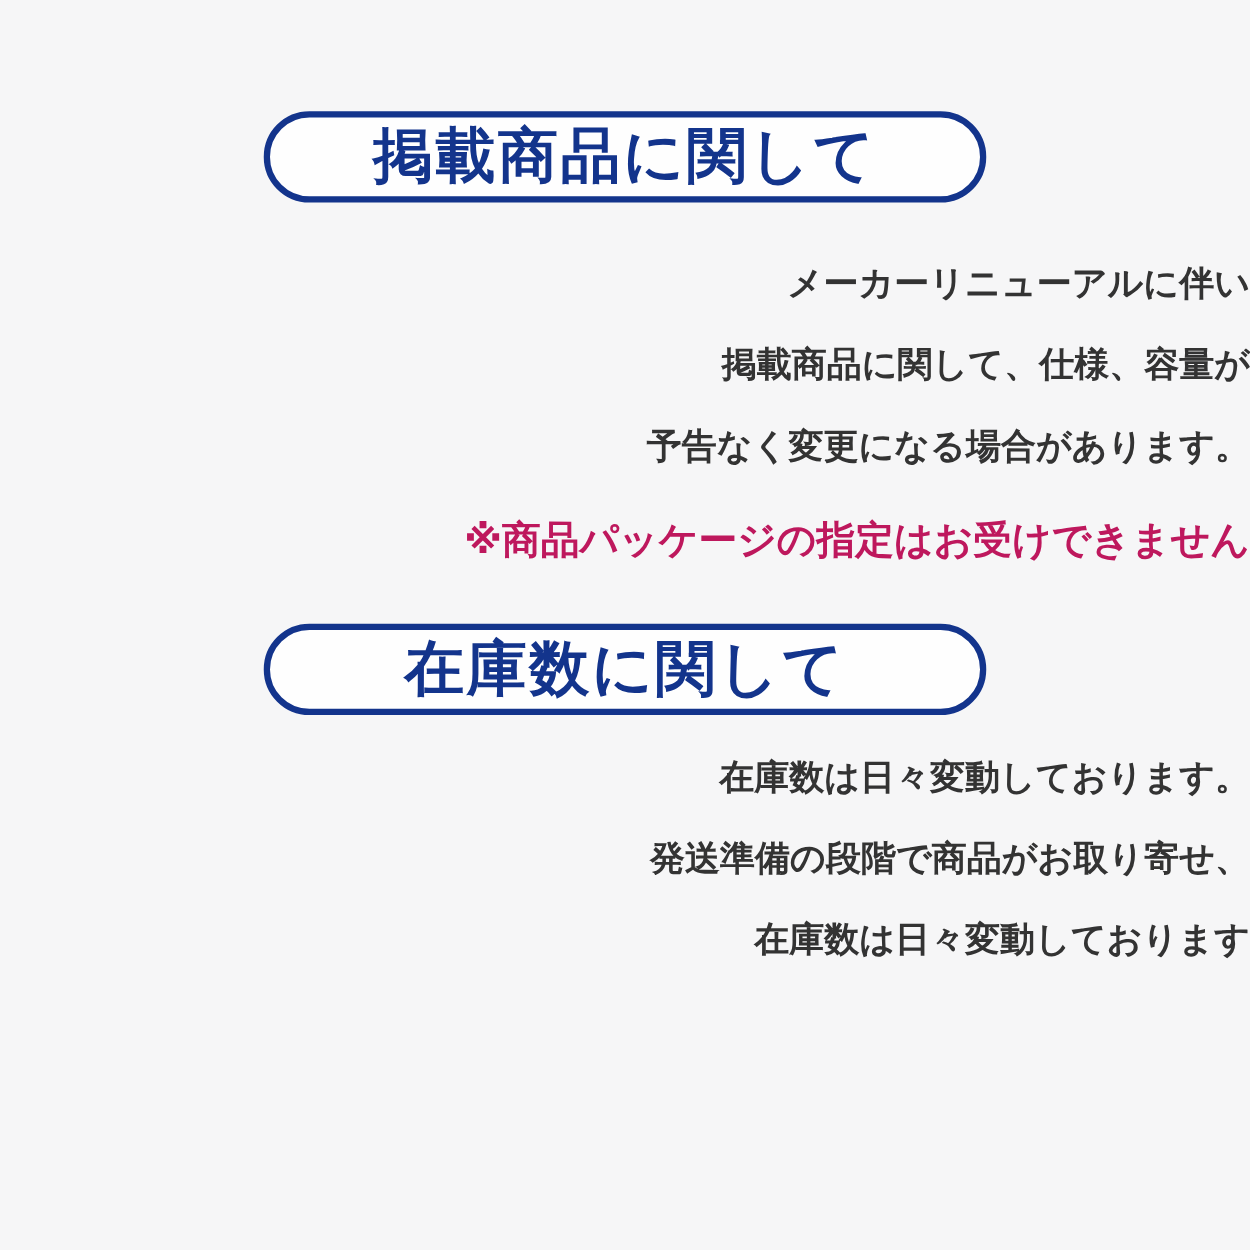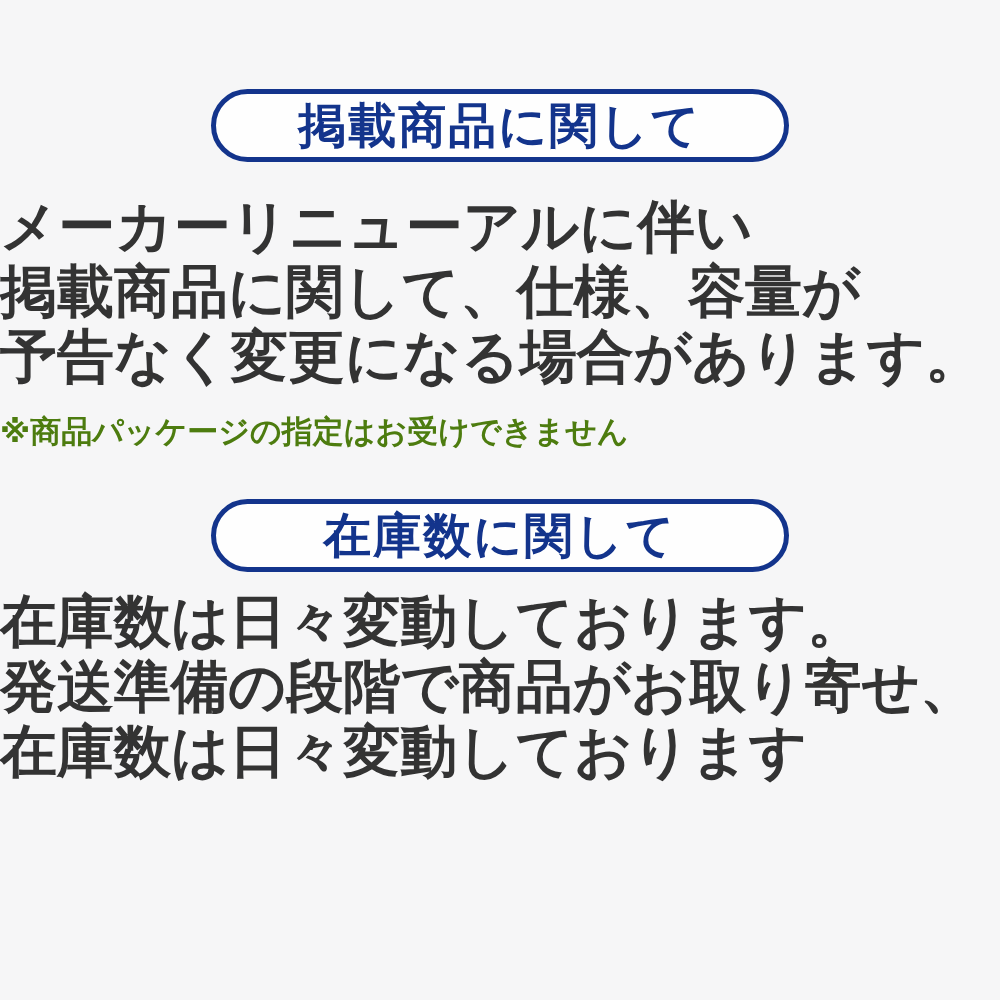--- a/index.html
+++ b/index.html
@@ -7,21 +7,21 @@
     padding: 0;
   }
   .canvas {
     position: relative;
     width: 1000px;
     height: 1000px;
     background: #f6f6f7;
     font-family: "Liberation Sans", "DejaVu Sans", sans-serif;
     overflow: hidden;
     box-sizing: border-box;
-    text-align: left;
+    text-align: right;
   }
   .pill {
     width: 578px;
     height: 73px;
     margin: 0 auto;
     background: #fefefe;
     border: 5px solid #13348c;
     border-radius: 42px;
     box-sizing: border-box;
     display: flex;
@@ -38,36 +38,36 @@
   }
   .pill-first {
     margin-top: 89px;
   }
   .pill-second {
     margin-top: 44px;
   }
   .body-block {
     color: #333333;
     font-weight: bold;
-    font-size: 57px;
+    font-size: 28px;
     line-height: 65px;
     letter-spacing: 0px;
   }
   .body-first {
     margin-top: 32px;
   }
   .body-second {
     margin-top: 17px;
   }
   .body-line {
     white-space: nowrap;
   }
   .note-line {
     margin-top: 20px;
-    color: #4d7c0f;
+    color: #be185d;
     font-weight: bold;
     font-size: 31px;
     line-height: 46px;
     white-space: nowrap;
   }
 </style>
 </head>
 <body>
 
 <div class="canvas">

